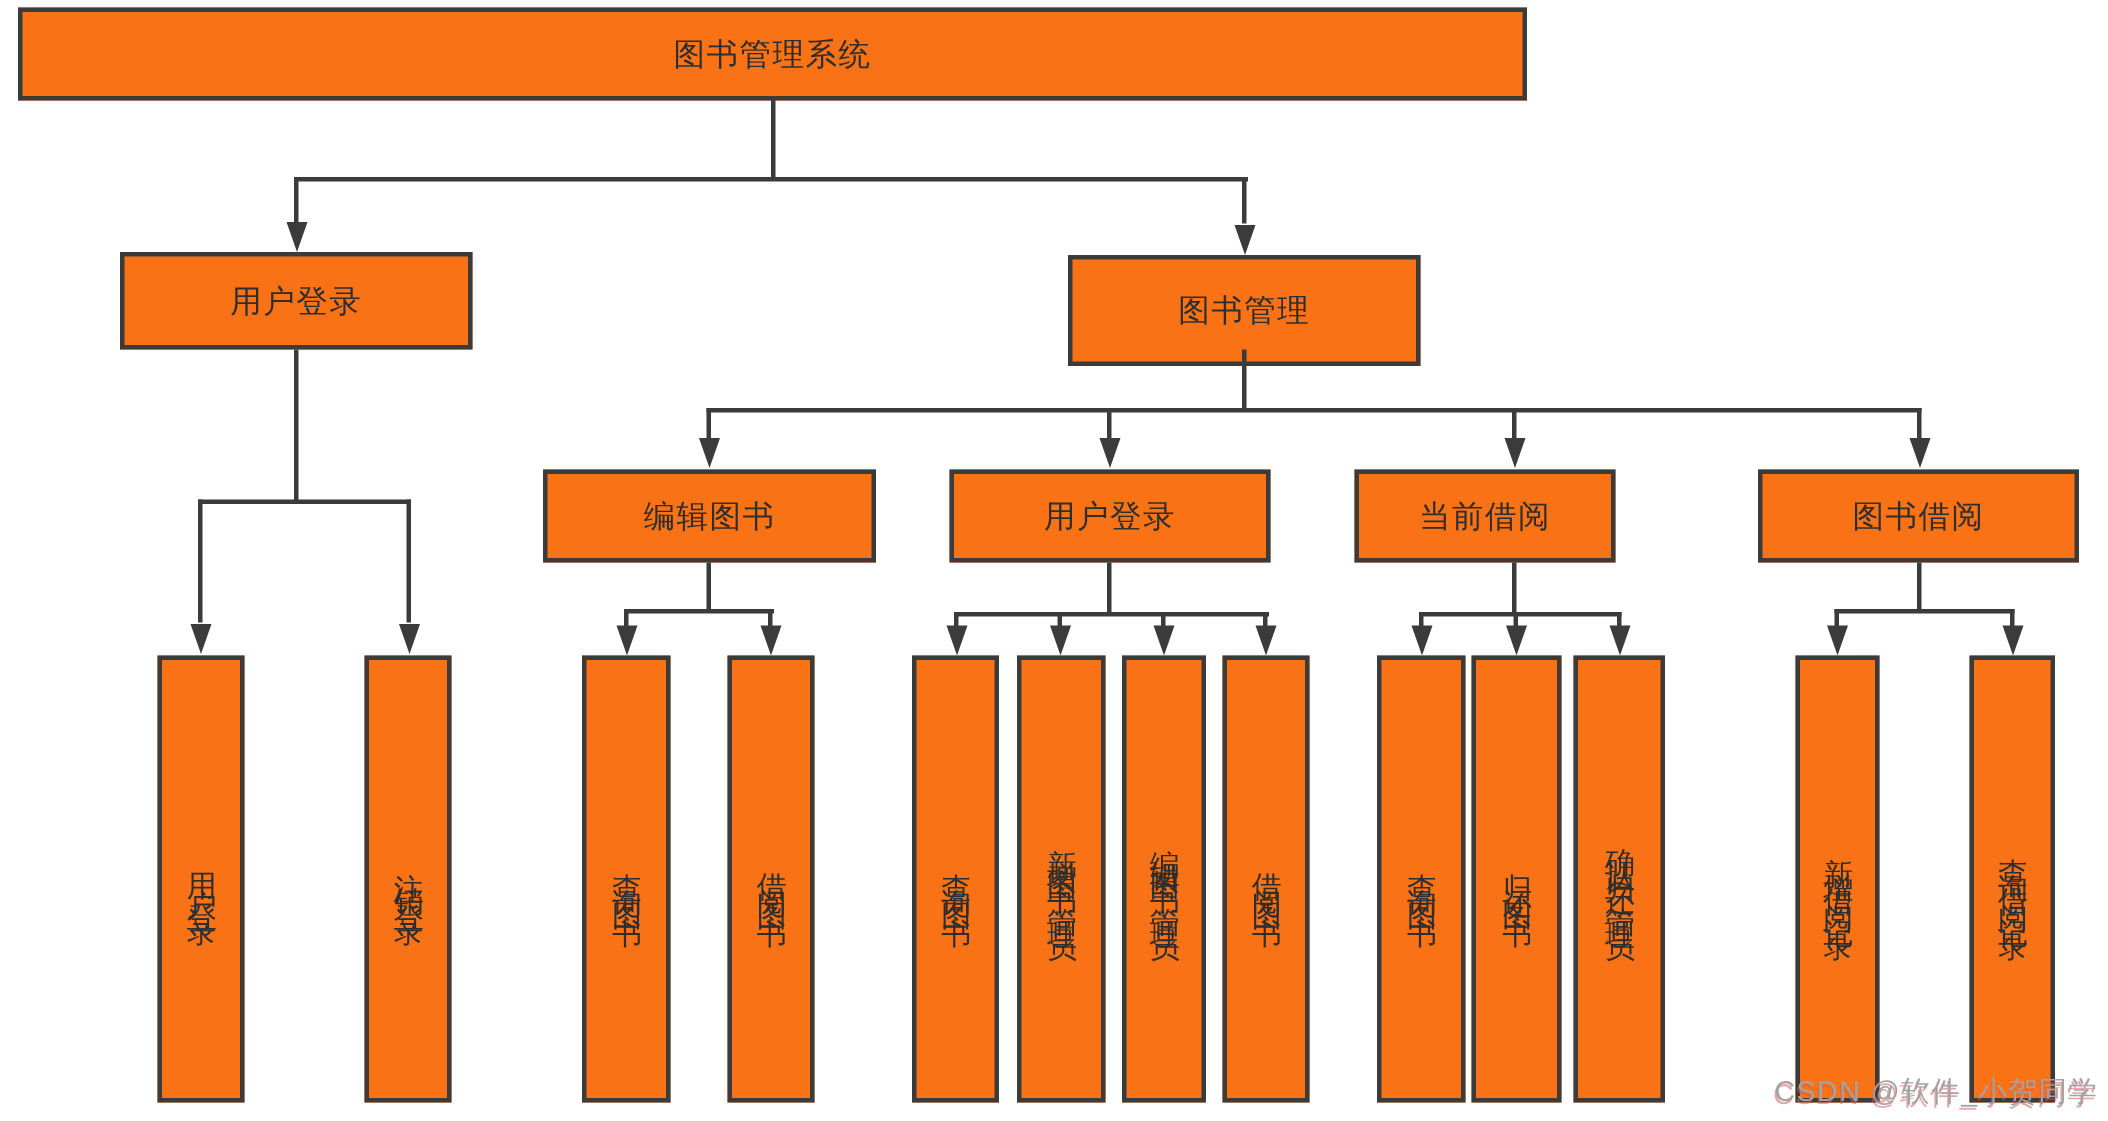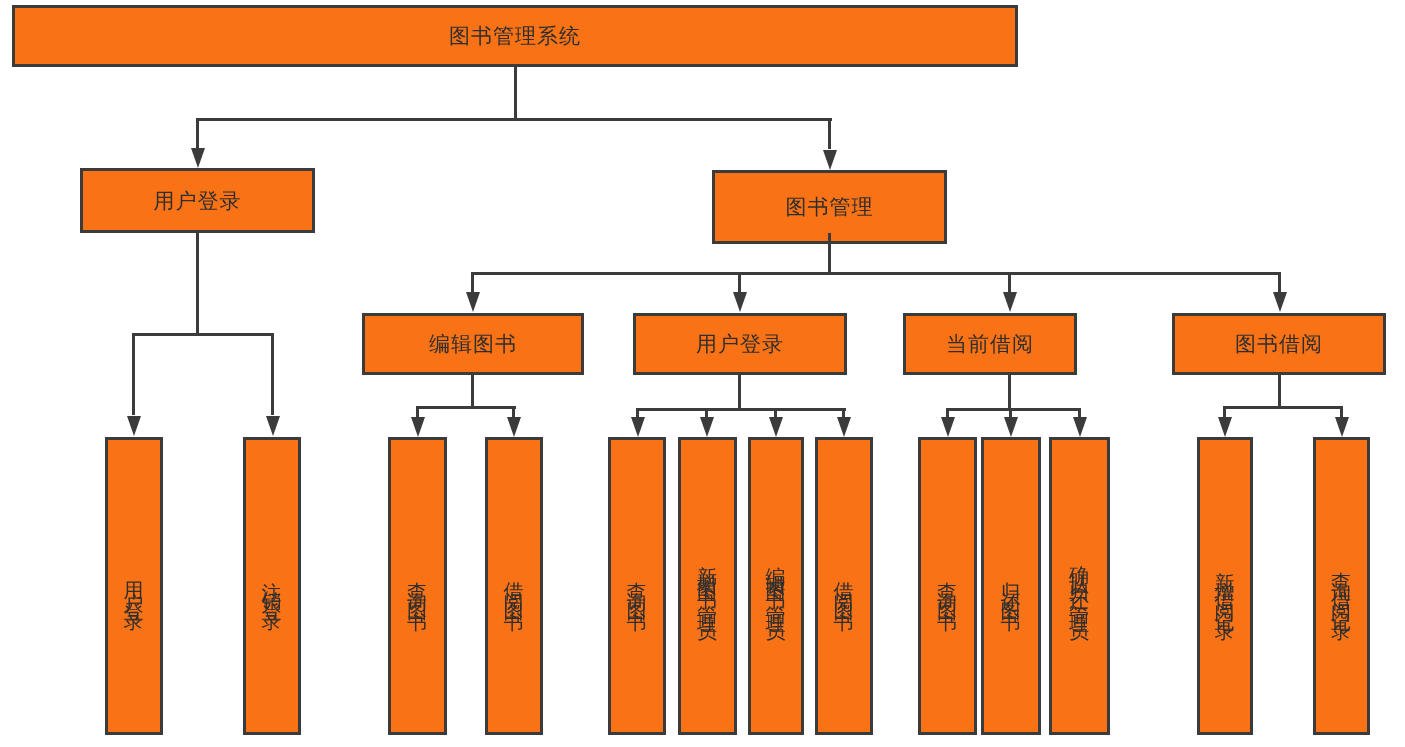--- a/index.html
+++ b/index.html
@@ -157,14 +157,15 @@
     <span class="vtext vtight">确认归还（管理员）</span>
   </div>
 
   <div class="box" style="left:1197px; top:437px; width:56px; height:298px;">
     <span class="vtext">新增借阅记录</span>
   </div>
   <div class="box" style="left:1313px; top:437px; width:57px; height:298px;">
     <span class="vtext">查询借阅记录</span>
   </div>
 
+  <div class="watermark">CSDN @软件_小贺同学</div>
 
 </div>
 
 </body></html>

